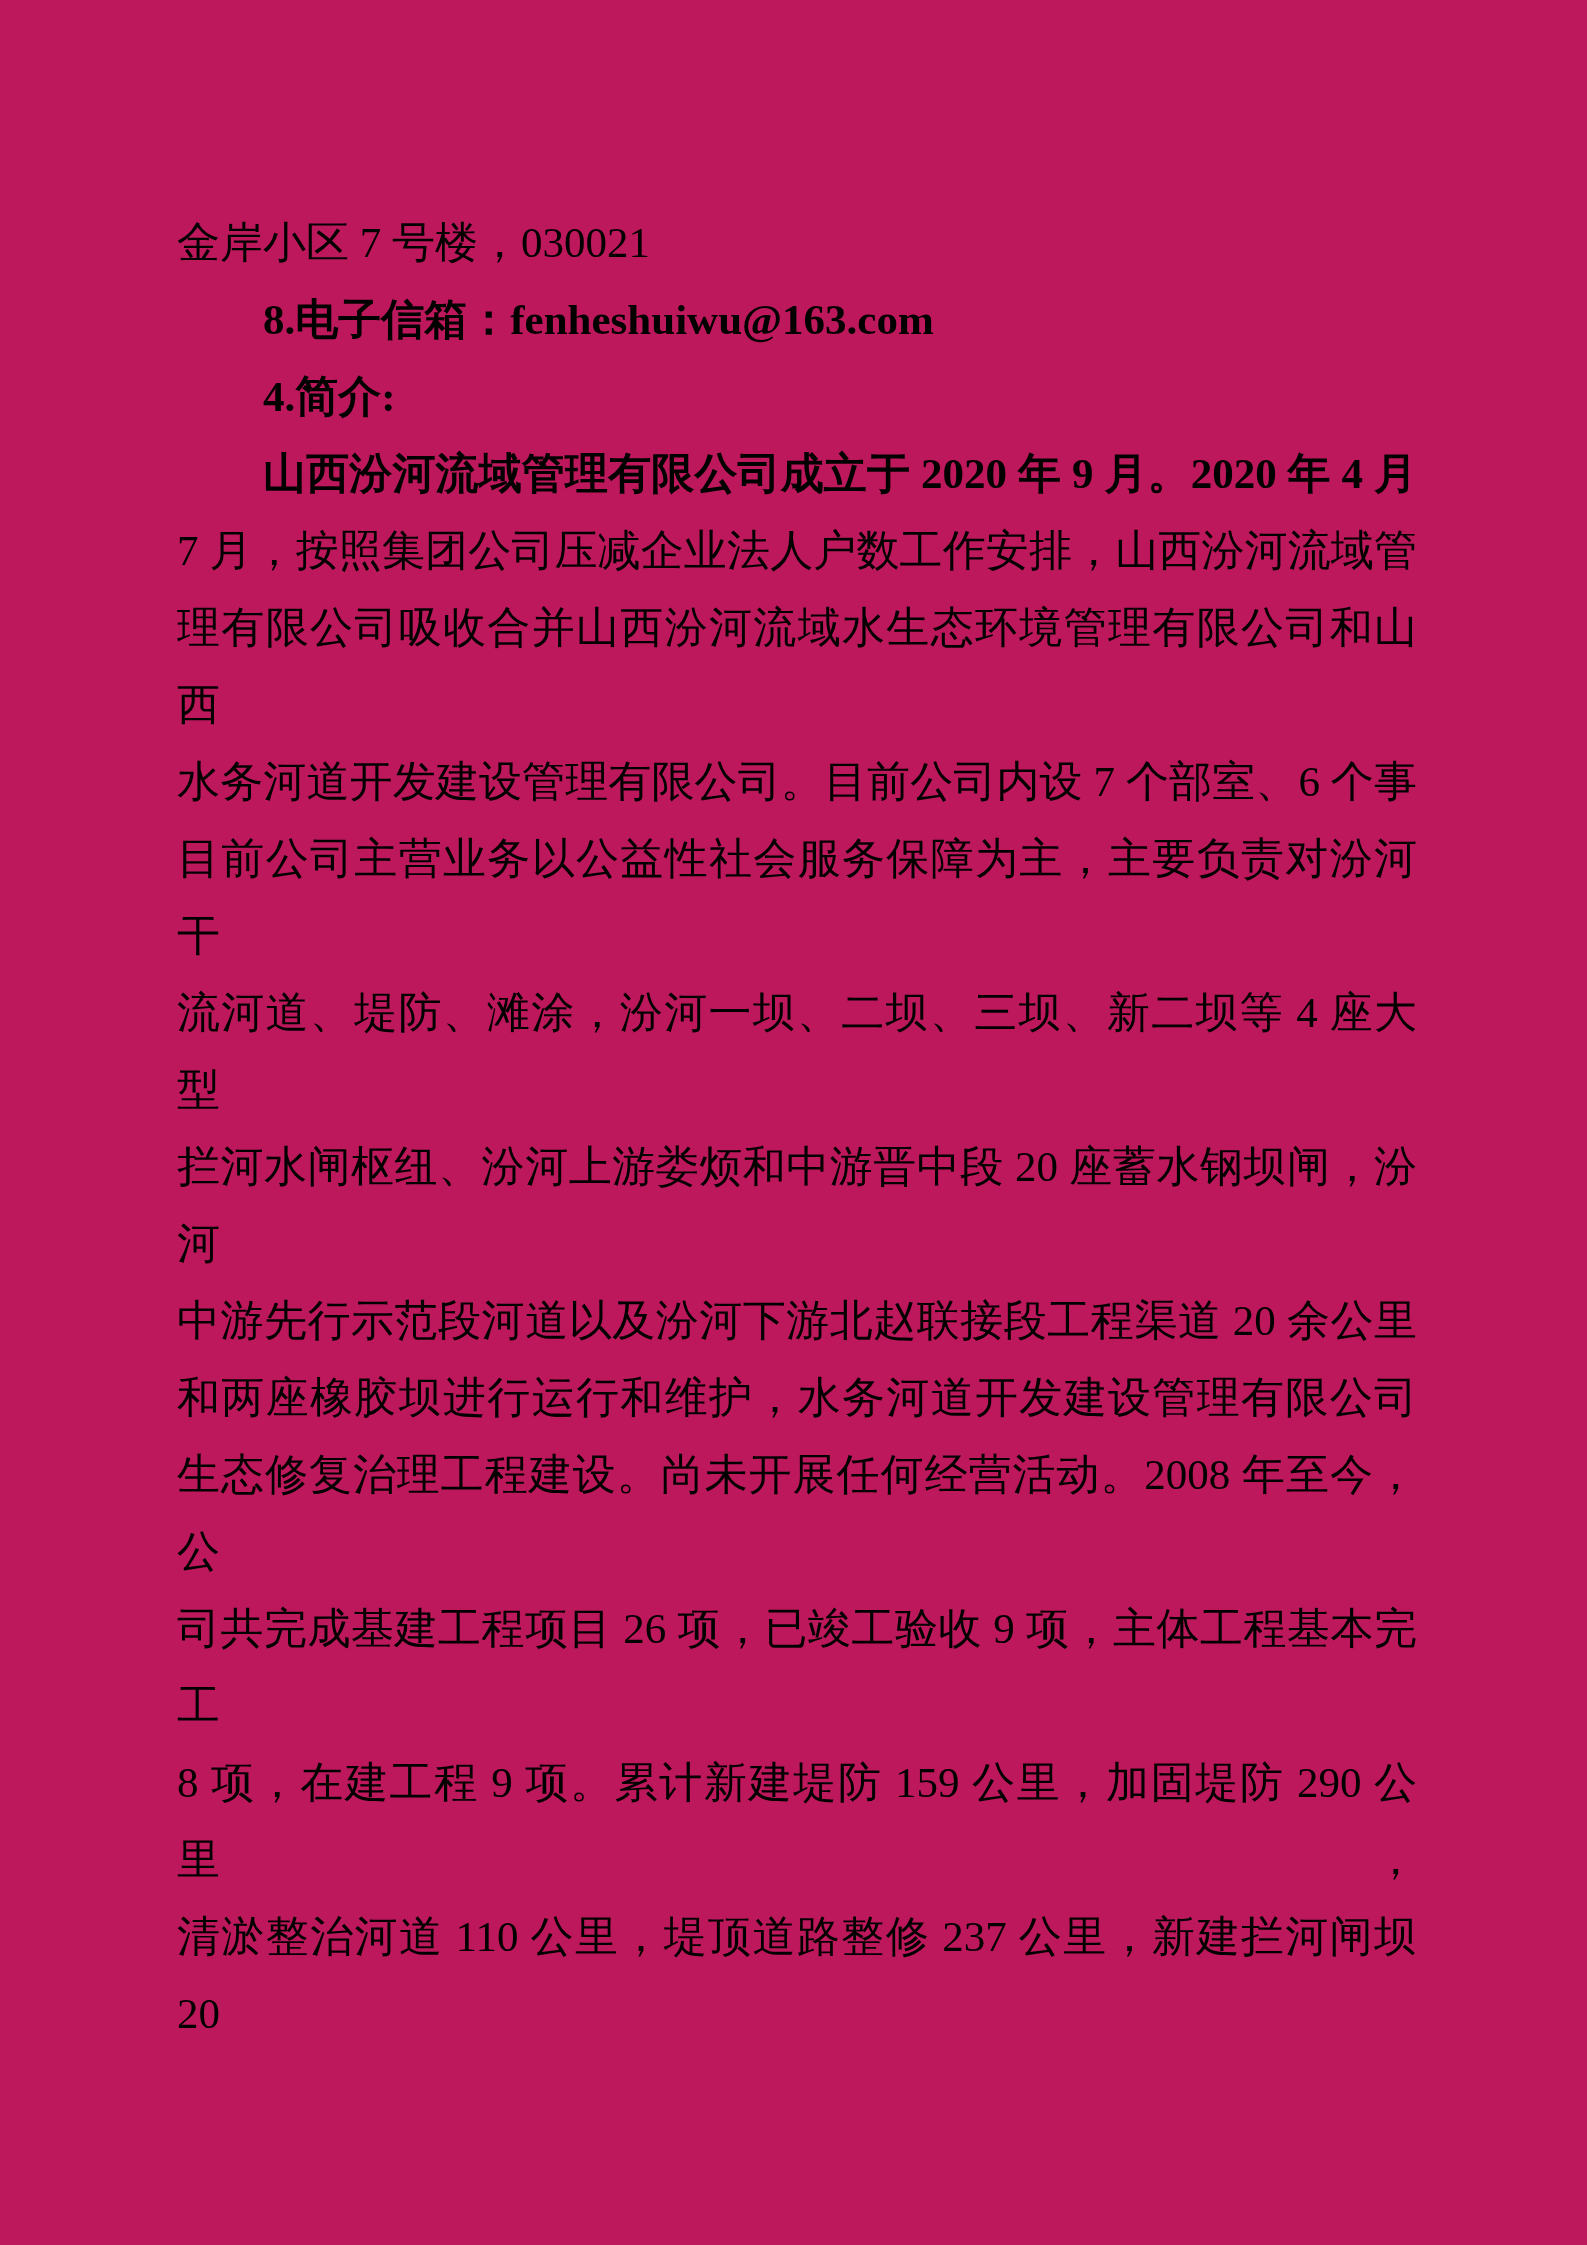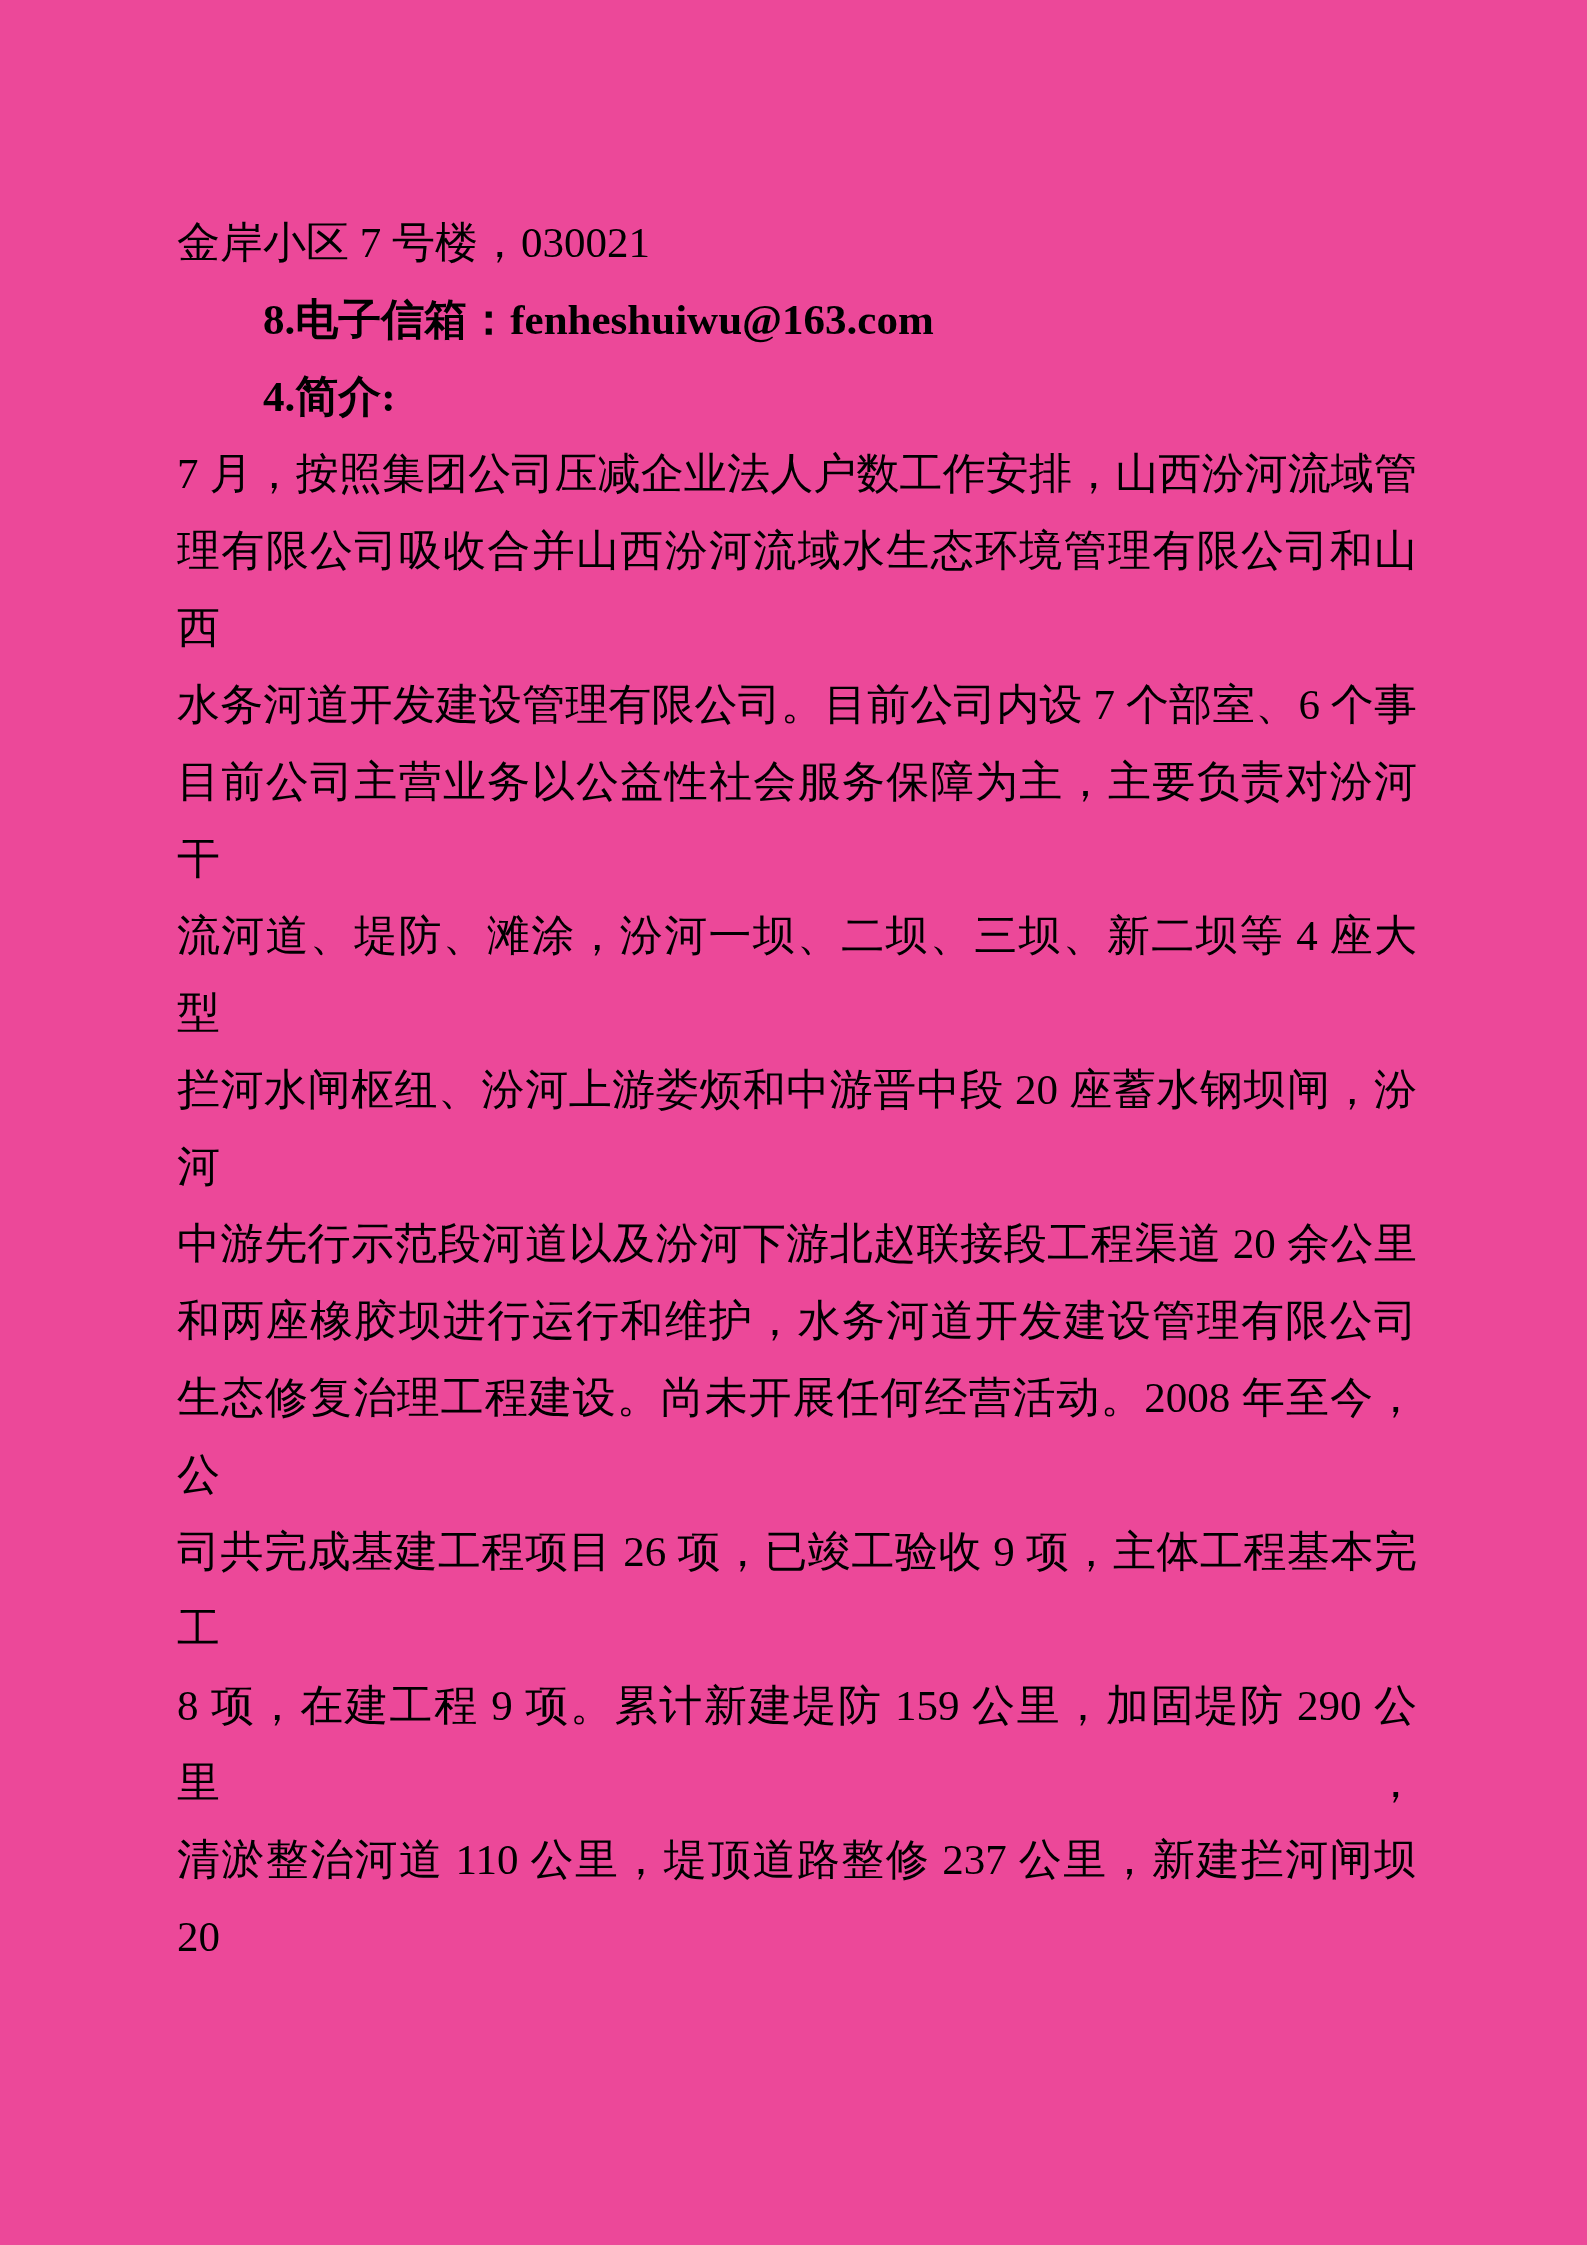--- a/index.html
+++ b/index.html
@@ -11,21 +11,21 @@
     height: 2245px;
     background: #ffffff;
     overflow: hidden;
   }
   .page {
     position: absolute;
     left: 0;
     top: 0;
     width: 1587px;
     height: 2245px;
-    background: #ec4899;
+    background: #be185d;
   }
   .content {
     position: absolute;
     left: 177px;
     top: 204px;
     width: 1240px;
   }
   .line {
     font-family: "Liberation Serif", "DejaVu Serif", serif;
     font-size: 43px;
@@ -44,20 +44,21 @@
   }
 </style>
 </head>
 <body>
 
 <div class="page">
   <div class="content">
       <div class="line">金岸小区 7 号楼，030021</div>
       <div class="line indent">8.电子信箱：fenheshuiwu@163.com</div>
       <div class="line indent">4.简介:</div>
+      <div class="line justify indent">山西汾河流域管理有限公司成立于 2020 年 9 月。2020 年 4 月</div>
       <div class="line justify">7 月，按照集团公司压减企业法人户数工作安排，山西汾河流域管</div>
       <div class="line justify">理有限公司吸收合并山西汾河流域水生态环境管理有限公司和山西</div>
       <div class="line justify">水务河道开发建设管理有限公司。目前公司内设 7 个部室、6 个事</div>
       <div class="line justify">目前公司主营业务以公益性社会服务保障为主，主要负责对汾河干</div>
       <div class="line justify">流河道、堤防、滩涂，汾河一坝、二坝、三坝、新二坝等 4 座大型</div>
       <div class="line justify">拦河水闸枢纽、汾河上游娄烦和中游晋中段 20 座蓄水钢坝闸，汾河</div>
       <div class="line justify">中游先行示范段河道以及汾河下游北赵联接段工程渠道 20 余公里</div>
       <div class="line justify">和两座橡胶坝进行运行和维护，水务河道开发建设管理有限公司</div>
       <div class="line justify">生态修复治理工程建设。尚未开展任何经营活动。2008 年至今，公</div>
       <div class="line justify">司共完成基建工程项目 26 项，已竣工验收 9 项，主体工程基本完工</div>

